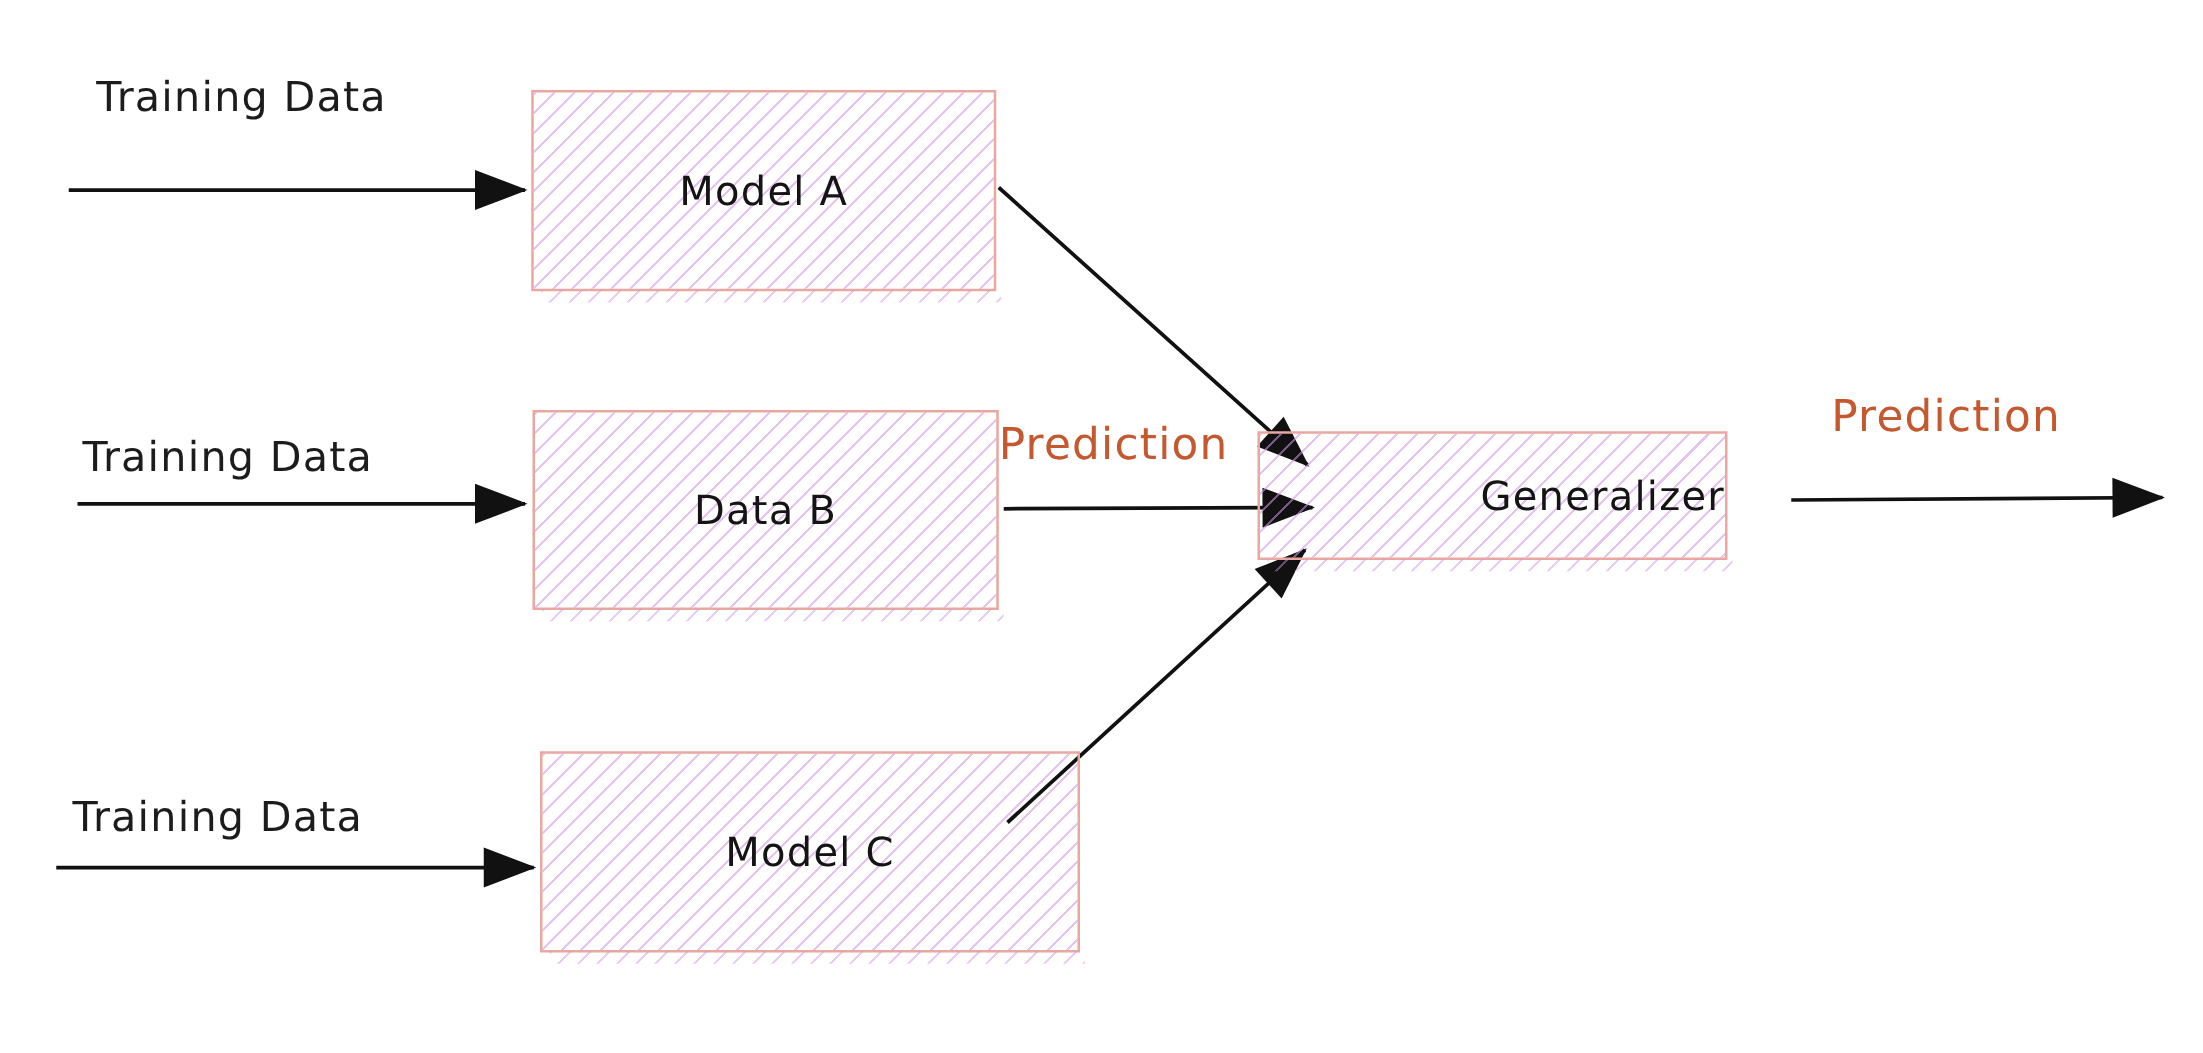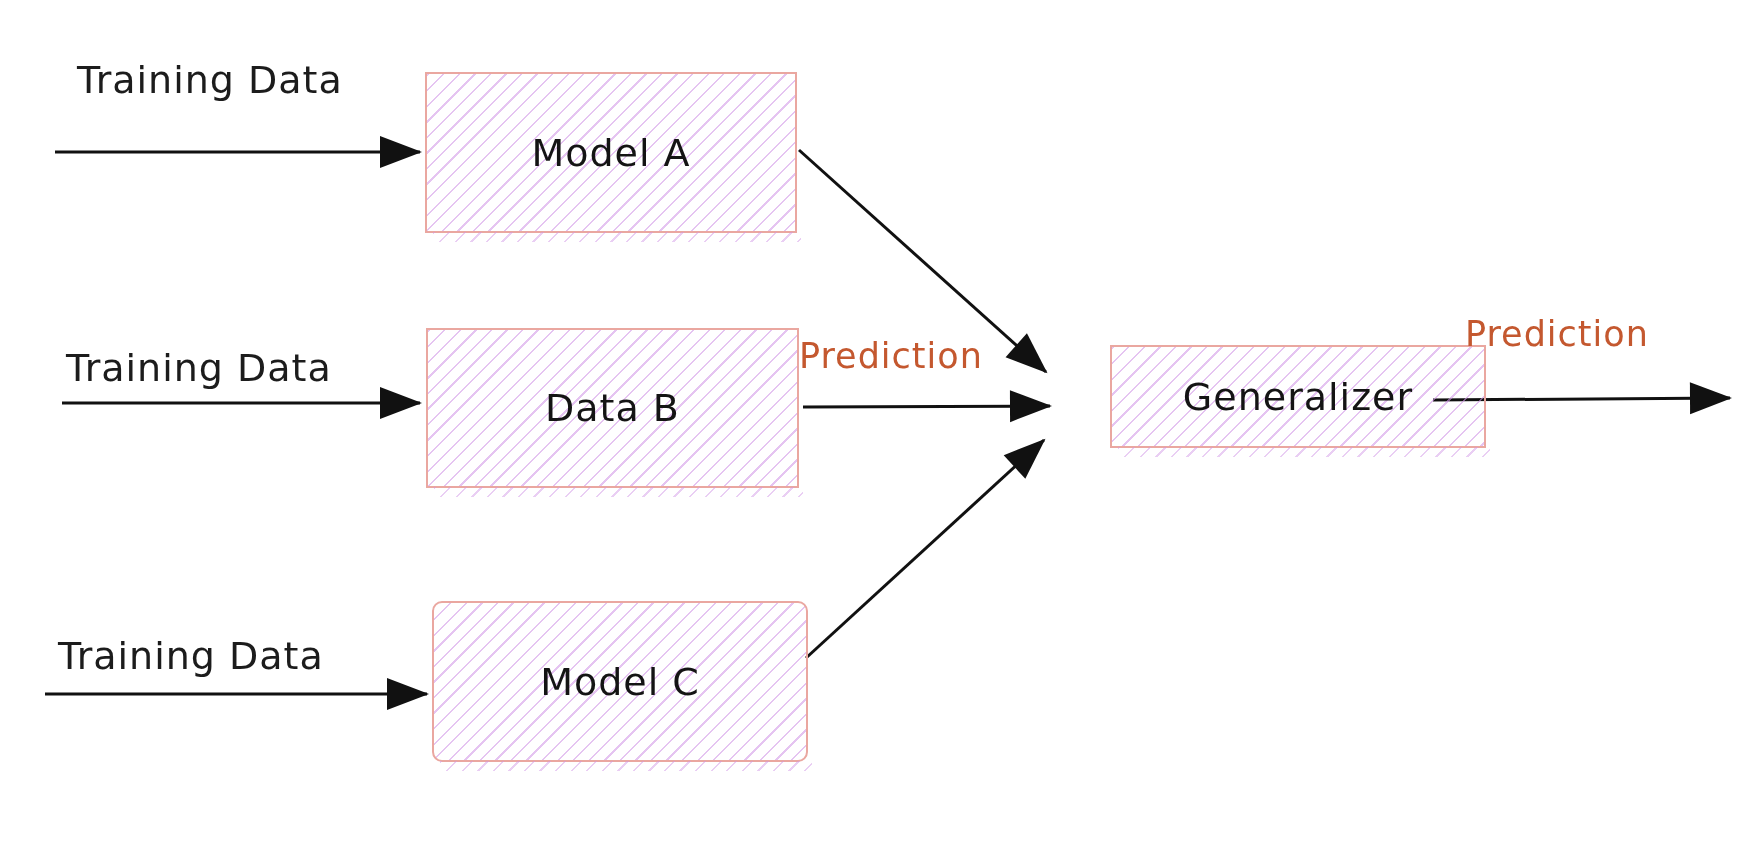--- a/index.html
+++ b/index.html
@@ -45,35 +45,35 @@
       repeating-linear-gradient(
         135deg,
         rgba(208,148,230,0.45) 0px,
         rgba(208,148,230,0.45) 1.7px,
         transparent 1.7px,
         transparent 11px
       );
   }
   .node-label {
     color: #141414;
-    font-size: 38px;
+    font-size: 32px;
     letter-spacing: 1px;
     white-space: nowrap;
   }
   .node-model-a { left: 425px; top: 72px;  width: 372px; height: 161px; }
   .node-model-b { left: 426px; top: 328px; width: 373px; height: 160px; }
-  .node-model-c { left: 432px; top: 601px; width: 376px; height: 161px; border-radius: 10px; }
-  .node-generalizer { left: 1110px; top: 345px; width: 376px; height: 103px; }
+  .node-model-c { left: 432px; top: 601px; width: 432px; height: 161px; }
+  .node-generalizer { left: 1006px; top: 345px; width: 376px; height: 103px; justify-content: flex-end; }
 
   .edge-label {
     position: absolute;
     white-space: nowrap;
     color: #1c1c1c;
   }
-  .training-label { font-size: 38px; letter-spacing: 1px; }
+  .training-label { font-size: 33px; letter-spacing: 1px; }
   .prediction-label { font-size: 35px; letter-spacing: 1px; color: #c4582f; }
 
   .label-training-a { left: 77px;  top: 58px;  }
   .label-training-b { left: 66px;  top: 346px; }
   .label-training-c { left: 58px;  top: 634px; }
   .label-prediction-mid { left: 799px;  top: 336px; }
   .label-prediction-out { left: 1465px; top: 314px; }
 </style>
 </head>
 <body>

